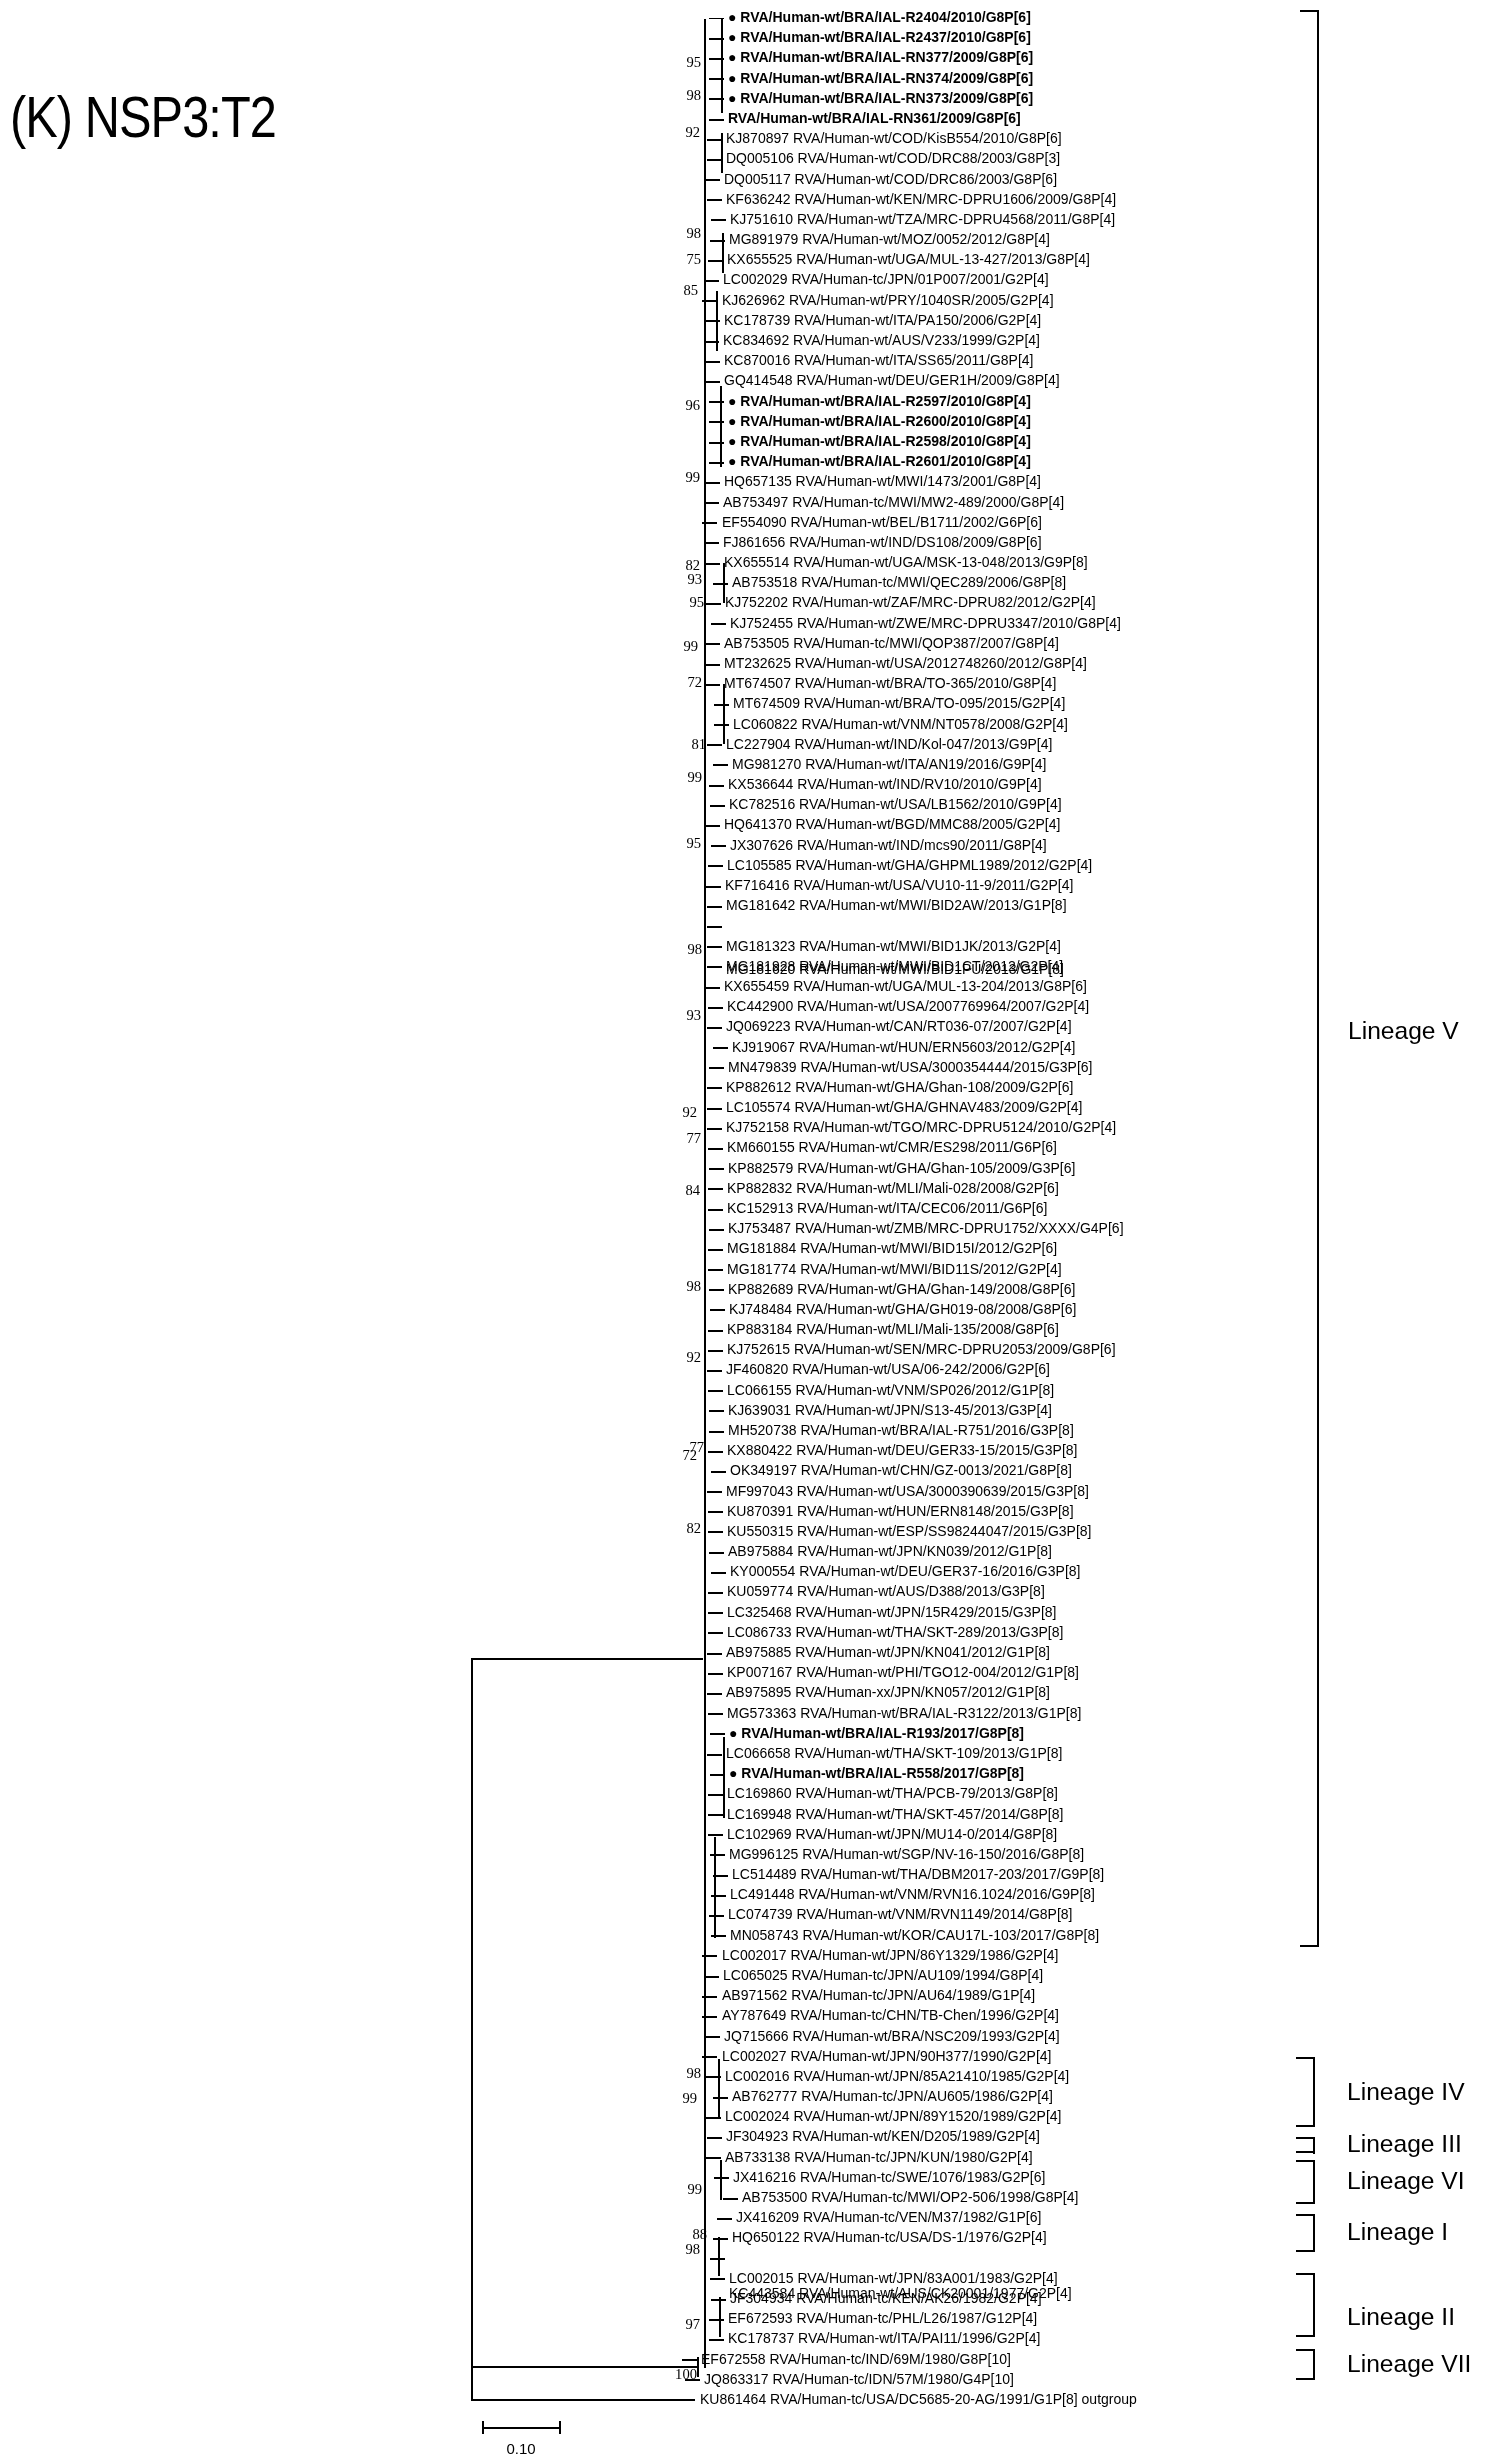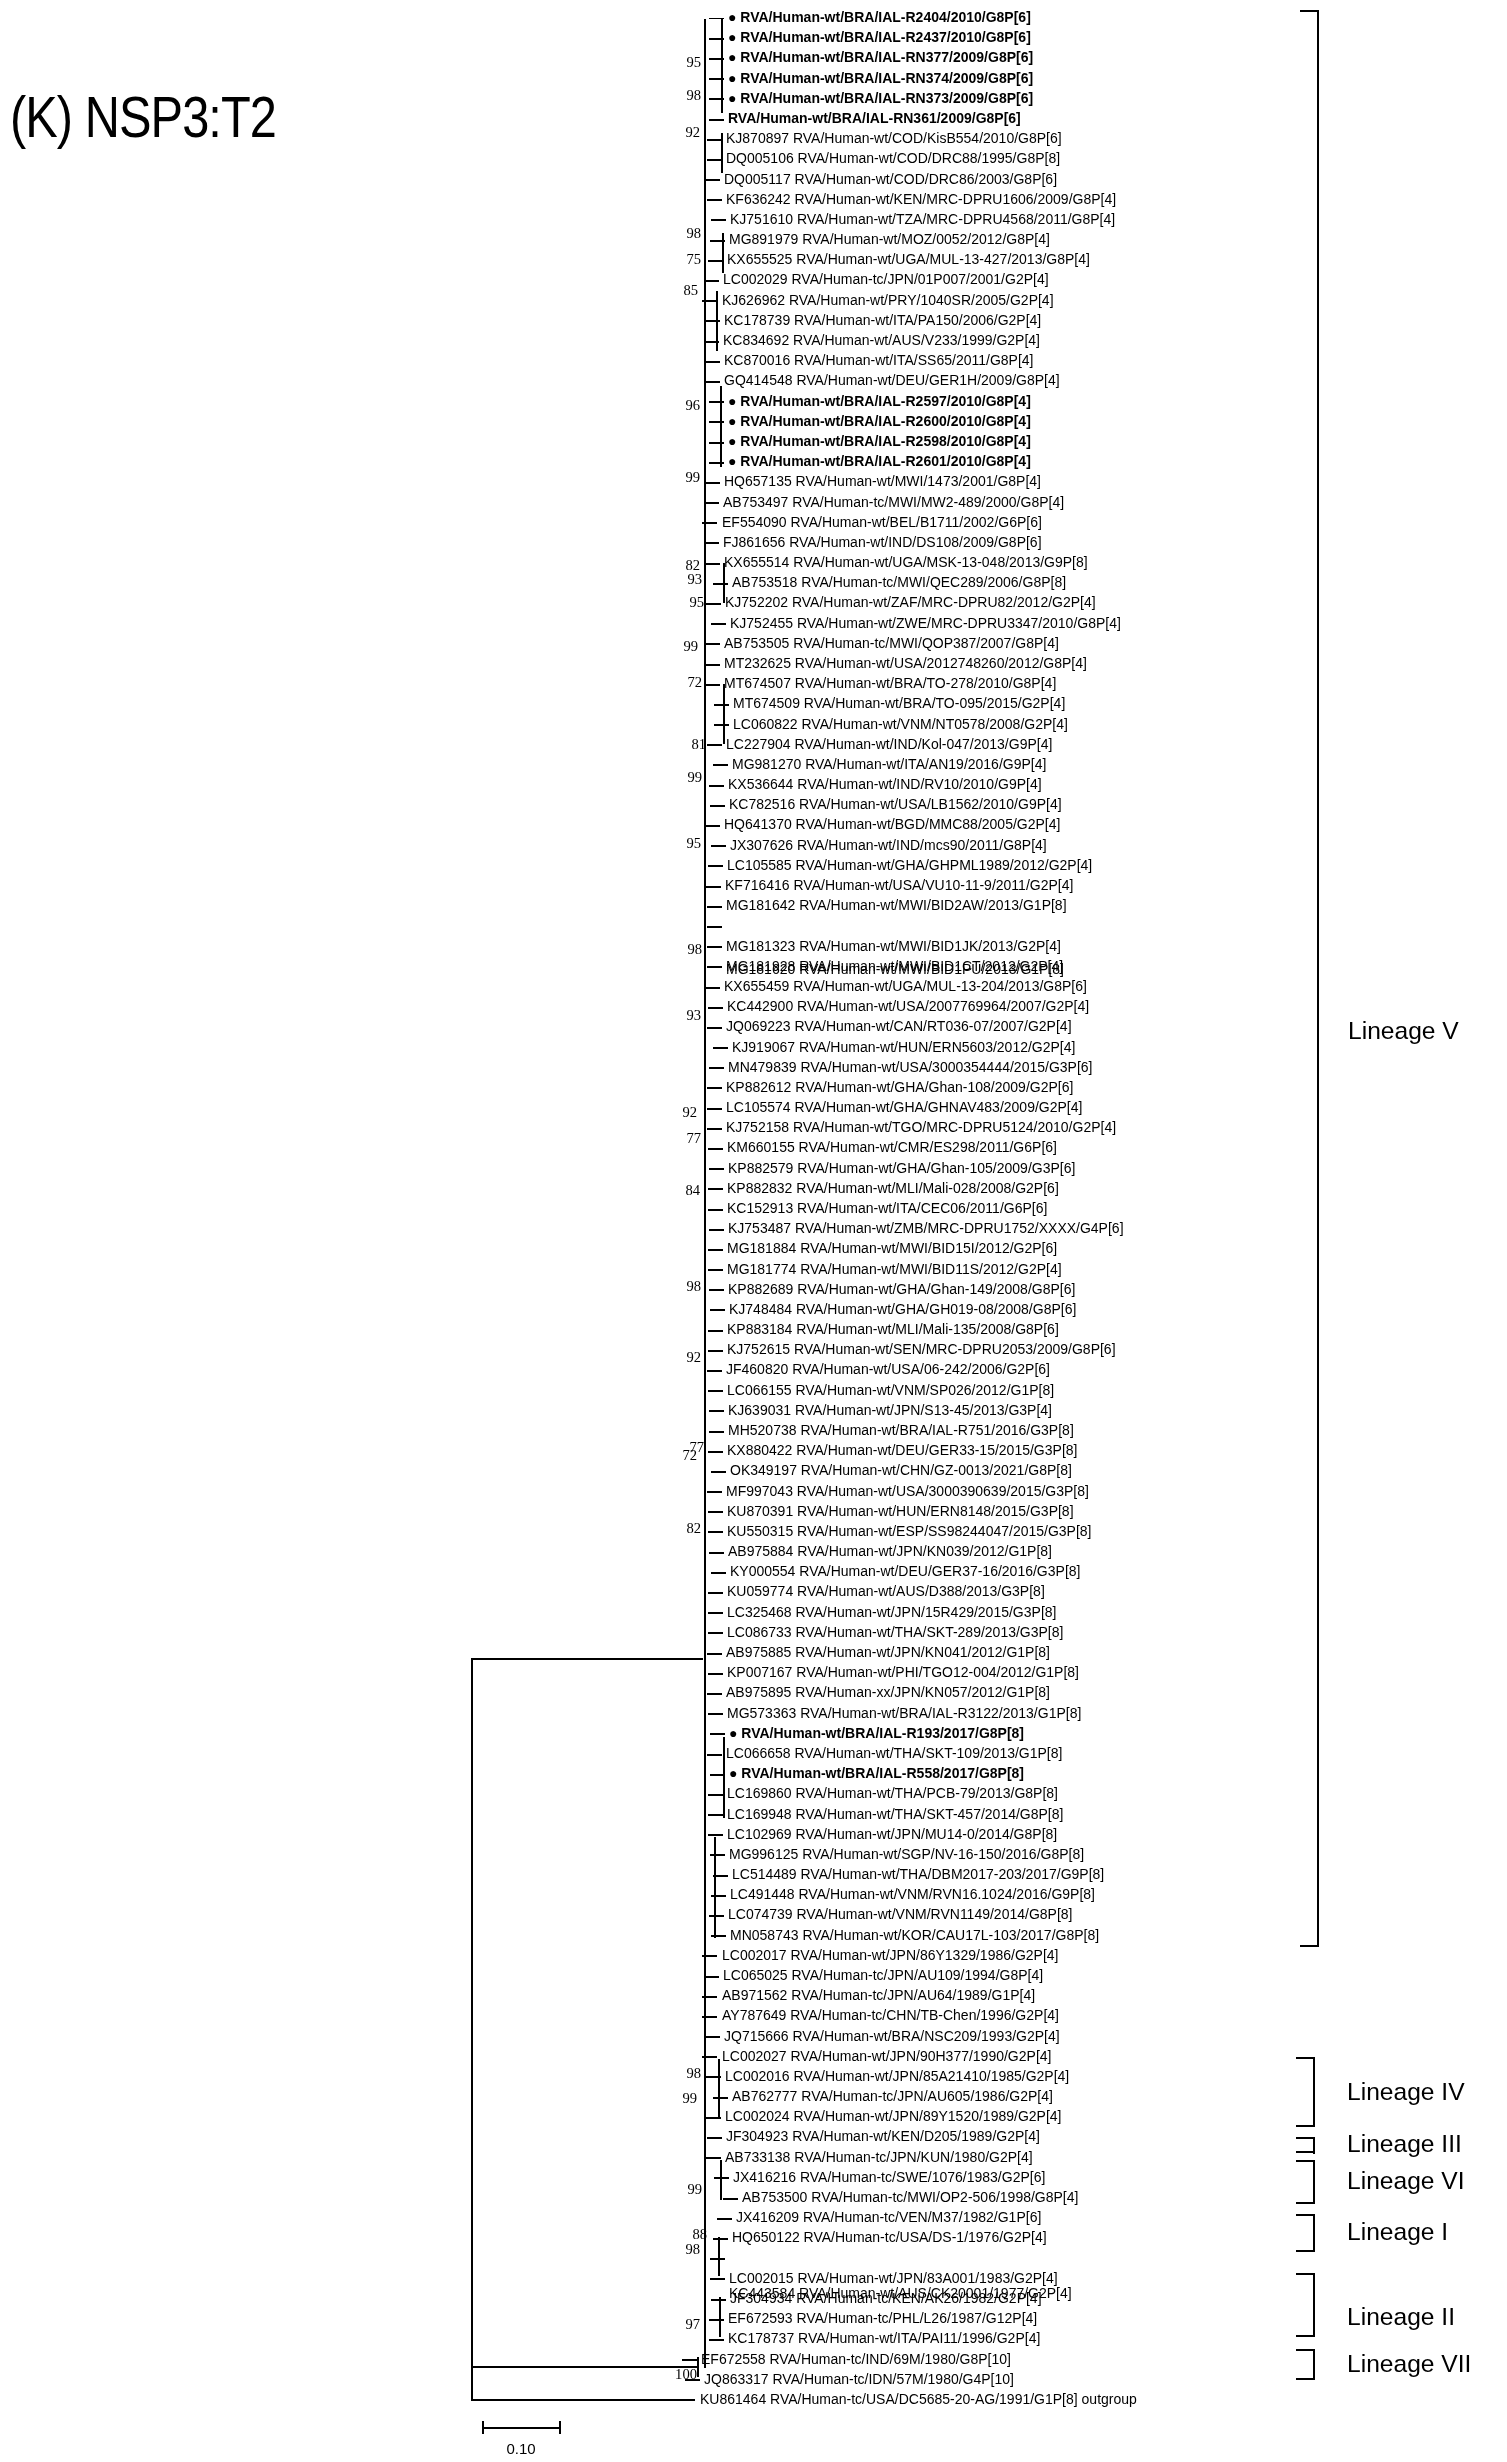--- a/index.html
+++ b/index.html
@@ -29,21 +29,21 @@
       <div class="taxon bold" style="left: 728px; top: 50px;">● RVA/Human-wt/BRA/IAL-RN377/2009/G8P[6]</div>
       <div class="seg" style="left: 709px; top: 78px; width: 14.6px; height: 1.7px;"></div>
       <div class="taxon bold" style="left: 728px; top: 71px;">● RVA/Human-wt/BRA/IAL-RN374/2009/G8P[6]</div>
       <div class="seg" style="left: 709px; top: 98px; width: 14.6px; height: 1.7px;"></div>
       <div class="taxon bold" style="left: 728px; top: 91px;">● RVA/Human-wt/BRA/IAL-RN373/2009/G8P[6]</div>
       <div class="seg" style="left: 709px; top: 119px; width: 14.6px; height: 1.7px;"></div>
       <div class="taxon bold" style="left: 728px; top: 111px;">RVA/Human-wt/BRA/IAL-RN361/2009/G8P[6]</div>
       <div class="seg" style="left: 707px; top: 139px; width: 14.6px; height: 1.7px;"></div>
       <div class="taxon" style="left: 726px; top: 131px;">KJ870897 RVA/Human-wt/COD/KisB554/2010/G8P[6]</div>
       <div class="seg" style="left: 707px; top: 159px; width: 14.6px; height: 1.7px;"></div>
-      <div class="taxon" style="left: 726px; top: 151px;">DQ005106 RVA/Human-wt/COD/DRC88/1995/G8P[8]</div>
+      <div class="taxon" style="left: 726px; top: 151px;">DQ005106 RVA/Human-wt/COD/DRC88/2003/G8P[3]</div>
       <div class="seg" style="left: 705px; top: 179px; width: 14.6px; height: 1.7px;"></div>
       <div class="taxon" style="left: 724px; top: 172px;">DQ005117 RVA/Human-wt/COD/DRC86/2003/G8P[6]</div>
       <div class="seg" style="left: 707px; top: 199px; width: 14.6px; height: 1.7px;"></div>
       <div class="taxon" style="left: 726px; top: 192px;">KF636242 RVA/Human-wt/KEN/MRC-DPRU1606/2009/G8P[4]</div>
       <div class="seg" style="left: 711px; top: 219px; width: 14.6px; height: 1.7px;"></div>
       <div class="taxon" style="left: 730px; top: 212px;">KJ751610 RVA/Human-wt/TZA/MRC-DPRU4568/2011/G8P[4]</div>
       <div class="seg" style="left: 710px; top: 240px; width: 14.6px; height: 1.7px;"></div>
       <div class="taxon" style="left: 729px; top: 232px;">MG891979 RVA/Human-wt/MOZ/0052/2012/G8P[4]</div>
       <div class="seg" style="left: 708px; top: 260px; width: 14.6px; height: 1.7px;"></div>
       <div class="taxon" style="left: 727px; top: 252px;">KX655525 RVA/Human-wt/UGA/MUL-13-427/2013/G8P[4]</div>
@@ -81,21 +81,21 @@
       <div class="taxon" style="left: 732px; top: 575px;">AB753518 RVA/Human-tc/MWI/QEC289/2006/G8P[8]</div>
       <div class="seg" style="left: 706px; top: 603px; width: 14.6px; height: 1.7px;"></div>
       <div class="taxon" style="left: 725px; top: 595px;">KJ752202 RVA/Human-wt/ZAF/MRC-DPRU82/2012/G2P[4]</div>
       <div class="seg" style="left: 711px; top: 623px; width: 14.6px; height: 1.7px;"></div>
       <div class="taxon" style="left: 730px; top: 616px;">KJ752455 RVA/Human-wt/ZWE/MRC-DPRU3347/2010/G8P[4]</div>
       <div class="seg" style="left: 705px; top: 643px; width: 14.6px; height: 1.7px;"></div>
       <div class="taxon" style="left: 724px; top: 636px;">AB753505 RVA/Human-tc/MWI/QOP387/2007/G8P[4]</div>
       <div class="seg" style="left: 705px; top: 664px; width: 14.6px; height: 1.7px;"></div>
       <div class="taxon" style="left: 724px; top: 656px;">MT232625 RVA/Human-wt/USA/2012748260/2012/G8P[4]</div>
       <div class="seg" style="left: 705px; top: 684px; width: 14.6px; height: 1.7px;"></div>
-      <div class="taxon" style="left: 724px; top: 676px;">MT674507 RVA/Human-wt/BRA/TO-278/2010/G8P[4]</div>
+      <div class="taxon" style="left: 724px; top: 676px;">MT674507 RVA/Human-wt/BRA/TO-365/2010/G8P[4]</div>
       <div class="seg" style="left: 714px; top: 704px; width: 14.6px; height: 1.7px;"></div>
       <div class="taxon" style="left: 733px; top: 696px;">MT674509 RVA/Human-wt/BRA/TO-095/2015/G2P[4]</div>
       <div class="seg" style="left: 714px; top: 724px; width: 14.6px; height: 1.7px;"></div>
       <div class="taxon" style="left: 733px; top: 717px;">LC060822 RVA/Human-wt/VNM/NT0578/2008/G2P[4]</div>
       <div class="seg" style="left: 707px; top: 744px; width: 14.6px; height: 1.7px;"></div>
       <div class="taxon" style="left: 726px; top: 737px;">LC227904 RVA/Human-wt/IND/Kol-047/2013/G9P[4]</div>
       <div class="seg" style="left: 713px; top: 764px; width: 14.6px; height: 1.7px;"></div>
       <div class="taxon" style="left: 732px; top: 757px;">MG981270 RVA/Human-wt/ITA/AN19/2016/G9P[4]</div>
       <div class="seg" style="left: 709px; top: 785px; width: 14.6px; height: 1.7px;"></div>
       <div class="taxon" style="left: 728px; top: 777px;">KX536644 RVA/Human-wt/IND/RV10/2010/G9P[4]</div>

